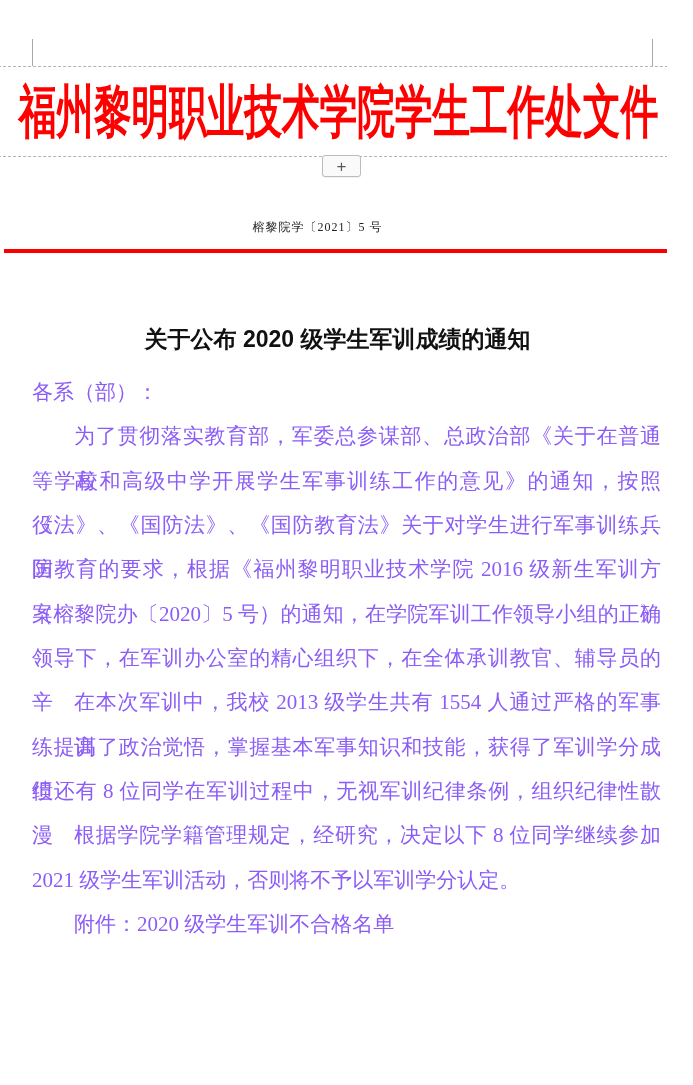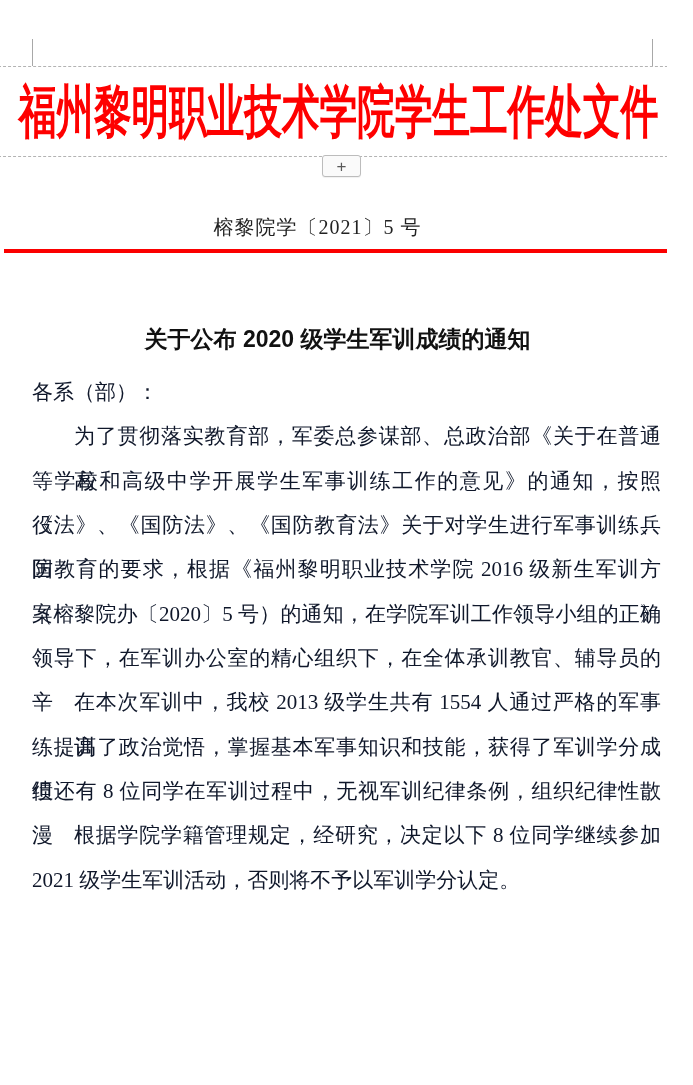--- a/index.html
+++ b/index.html
@@ -49,39 +49,39 @@
     position:absolute;left:689px;top:92px;width:14px;height:34px;
     background:#fdfdfd;border:1px solid #d6d6d6;border-radius:3px;box-sizing:border-box;
   }
   .edge-btn-corner{
     position:absolute;left:688px;top:159px;width:15px;height:37px;
     background:#ffffff;border:1px solid #c4c4c4;border-radius:4px;box-sizing:border-box;
   }
 
   .doc-number{
     position:absolute;left:0;top:216px;width:693px;
-    text-align:center;font-size:20px;color:#222222;line-height:22px;
+    text-align:center;font-size:12px;color:#222222;line-height:22px;
   }
   .doc-number span{position:relative;left:-29px;letter-spacing:1px;}
 
   .red-rule{
     position:absolute;left:4px;top:249px;width:673px;height:4px;background:#fb0000;
   }
 
   .doc-title{
     position:absolute;left:0;top:284px;width:693px;
     text-align:center;
     font-family:"Liberation Sans", sans-serif;
     font-weight:700;font-size:23px;color:#111111;line-height:30px;margin-top:40px;
   }
   .doc-title span{position:relative;left:-9px;}
 
   .body-text{
     position:absolute;left:32px;top:370px;width:629px;
-    font-size:21px;color:#0f172a;
+    font-size:21px;color:#8b5cf6;
   }
   .ln{
     line-height:44.35px;height:44.35px;white-space:nowrap;overflow:visible;
   }
   .indent{padding-left:42px;}
   .just{white-space:normal;text-align:justify;text-align-last:justify;}
 </style>
 </head>
 <body>
 
@@ -115,15 +115,16 @@
     <div class="ln just">等学校和高级中学开展学生军事训练工作的意见》的通知，按照《兵</div>
     <div class="ln just">役法》、《国防法》、《国防教育法》关于对学生进行军事训练、国</div>
     <div class="ln just">防教育的要求，根据《福州黎明职业技术学院 2016 级新生军训方案》</div>
     <div class="ln just">（榕黎院办〔2020〕5 号）的通知，在学院军训工作领导小组的正确</div>
     <div class="ln just">领导下，在军训办公室的精心组织下，在全体承训教官、辅导员的辛</div>
     <div class="ln indent just">在本次军训中，我校 2013 级学生共有 1554 人通过严格的军事训</div>
     <div class="ln just">练提高了政治觉悟，掌握基本军事知识和技能，获得了军训学分成绩。</div>
     <div class="ln just">但还有 8 位同学在军训过程中，无视军训纪律条例，组织纪律性散漫。</div>
     <div class="ln indent just">根据学院学籍管理规定，经研究，决定以下 8 位同学继续参加</div>
     <div class="ln">2021 级学生军训活动，否则将不予以军训学分认定。</div>
+    <div class="ln indent">附件：2020 级学生军训不合格名单</div>
   </div>
 
 </div>
 
 </body></html>

